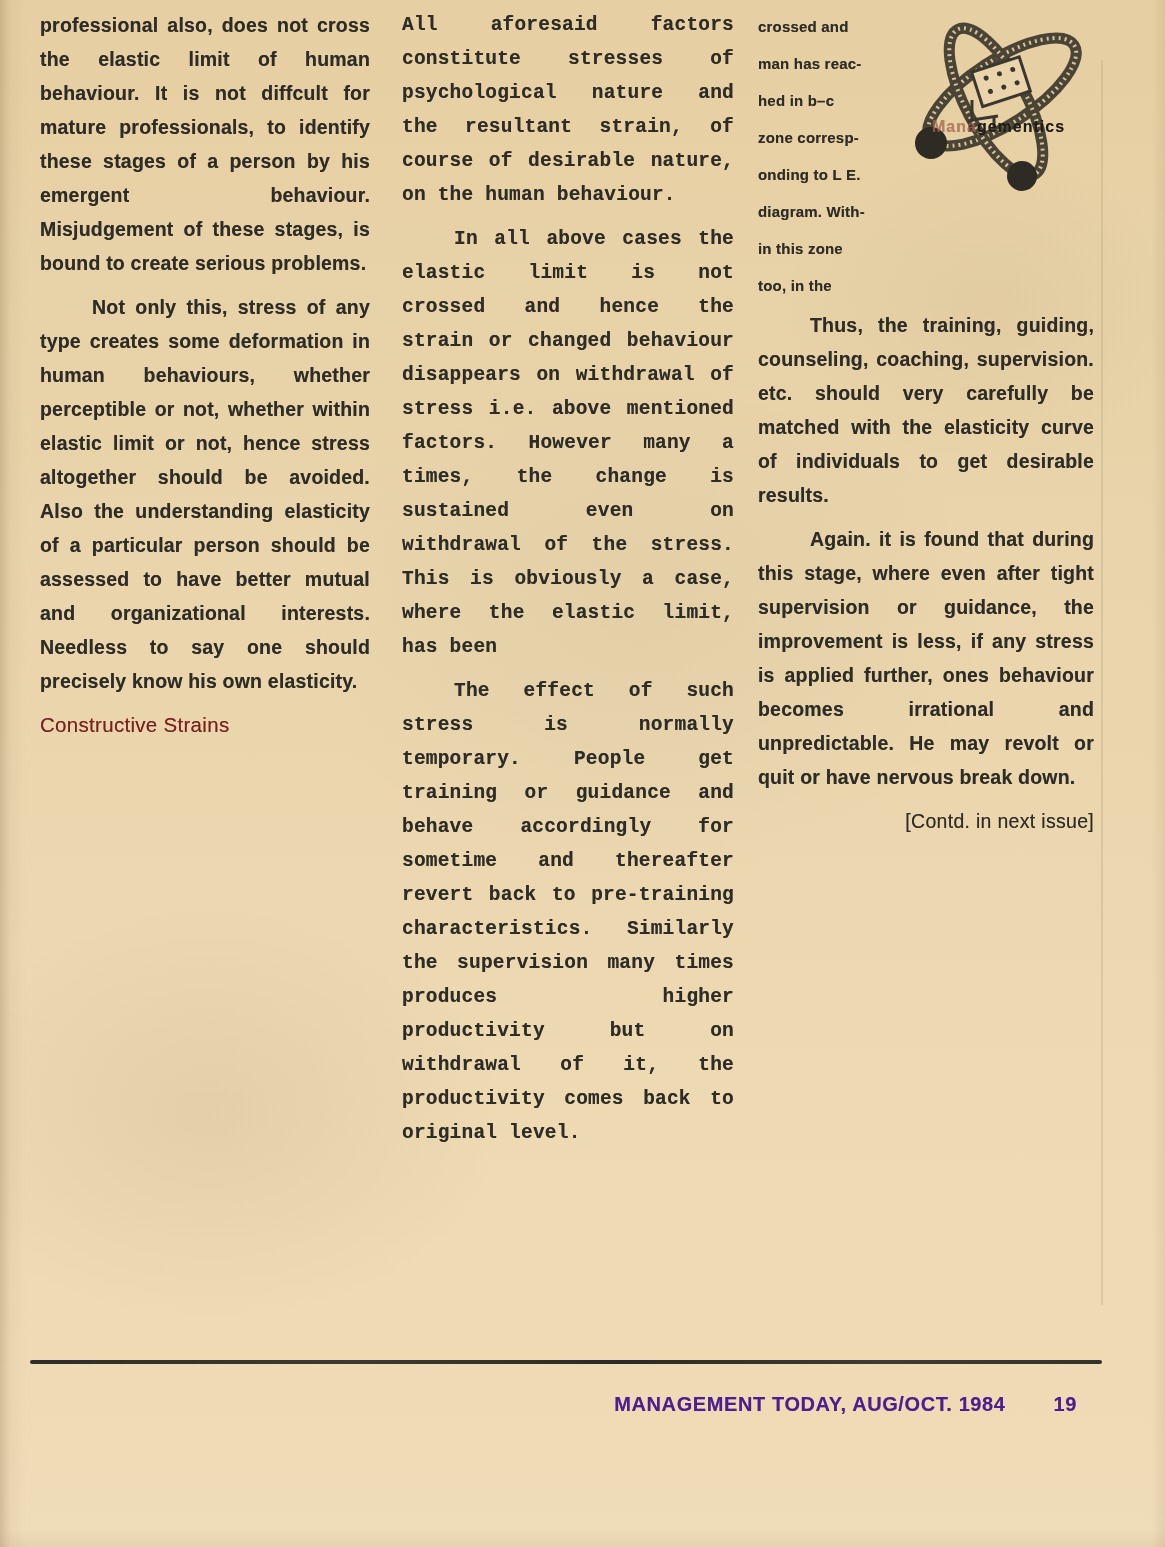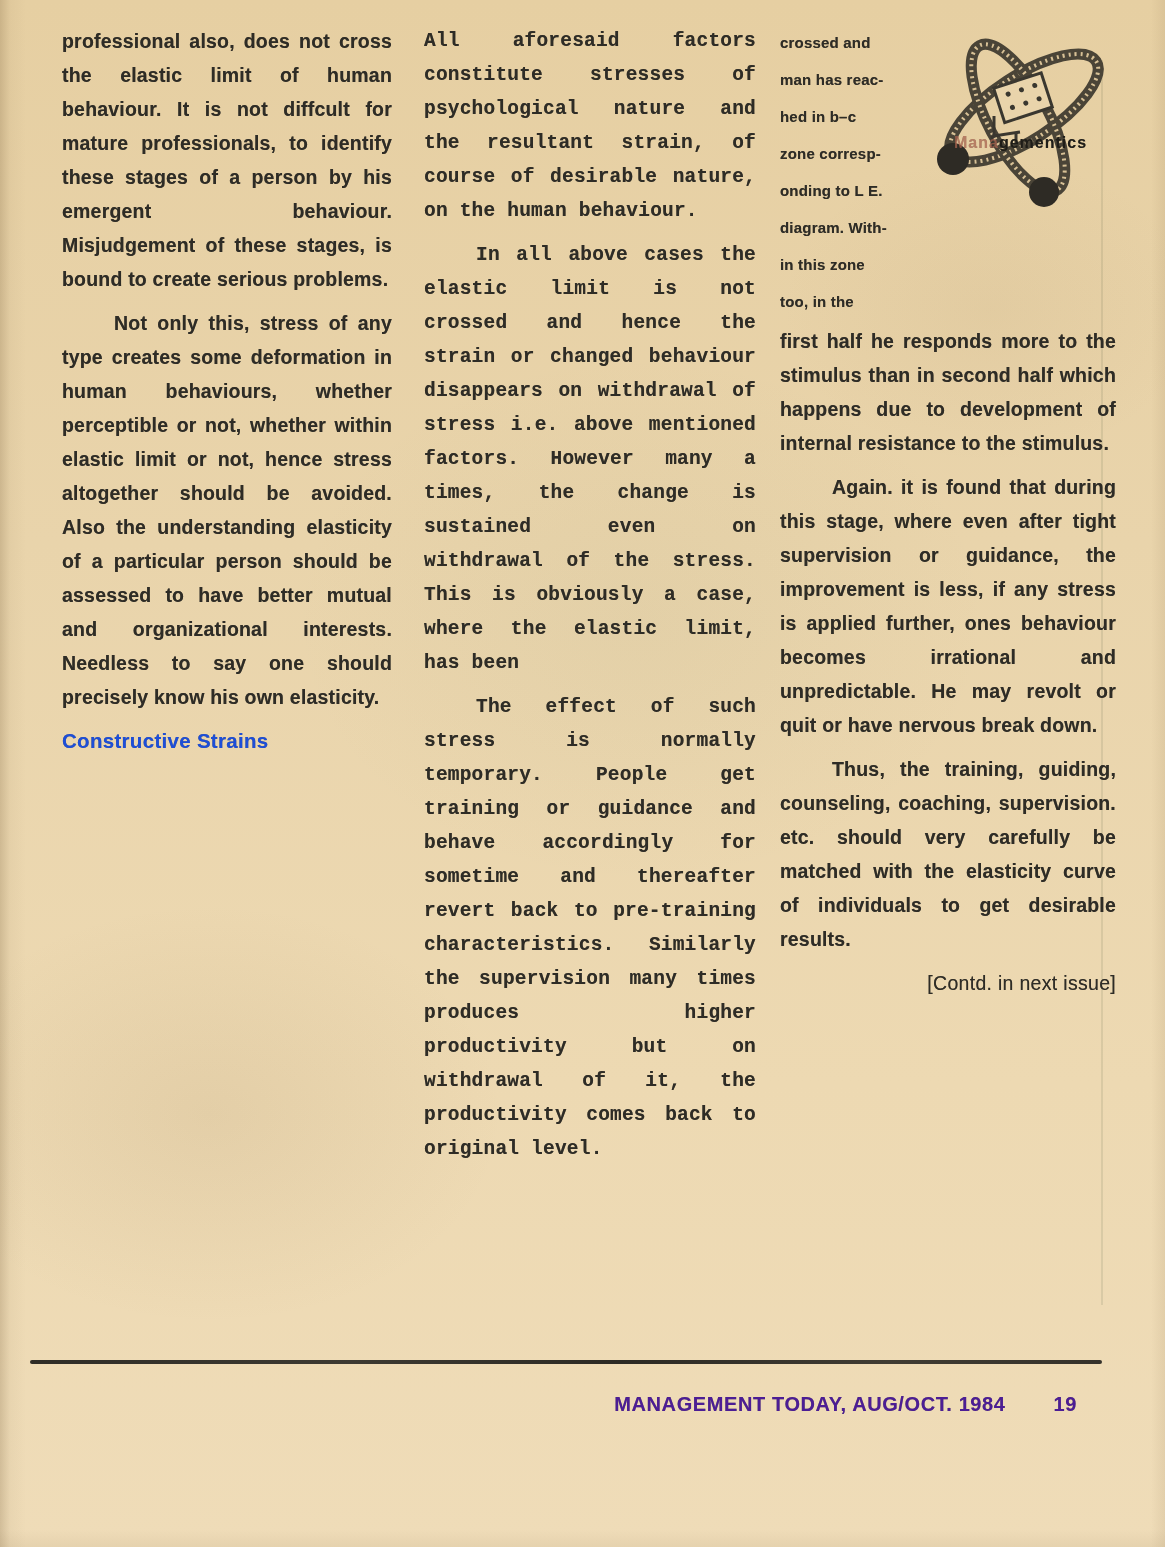--- a/index.html
+++ b/index.html
@@ -13,32 +13,32 @@
     background:
       linear-gradient(90deg,rgba(105,80,45,.22) 0,rgba(105,80,45,.05) 10px,rgba(105,80,45,0) 26px),
       linear-gradient(270deg,rgba(120,95,60,.10) 0,rgba(120,95,60,0) 14px),
       linear-gradient(0deg,rgba(120,95,60,.08) 0,rgba(120,95,60,0) 18px),
       radial-gradient(420px 300px at 18% 72%,rgba(140,110,70,.10),rgba(140,110,70,0) 70%),
       radial-gradient(500px 380px at 55% 40%,rgba(120,130,90,.06),rgba(120,130,90,0) 70%),
       radial-gradient(300px 220px at 85% 20%,rgba(150,120,80,.07),rgba(150,120,80,0) 70%);
   }
   .ghost-line{position:absolute;width:2px;background:rgba(110,120,85,.16);pointer-events:none;}
 
-  .columns{position:absolute;left:40px;top:24px;display:flex;margin-left:22px;}
+  .columns{position:absolute;left:40px;top:8px;display:flex;}
   .col{
     text-align:justify;font-size:19.5px;line-height:34px;letter-spacing:.2px;
     color:#2e2c26;font-weight:600;
     text-shadow:0 0 .5px rgba(46,44,38,.55);
   }
   .col-left{width:330px;margin-right:32px;}
   .col-mid{width:332px;margin-right:24px;font-family:Liberation Mono, monospace;}
   .col-right{width:336px;}
   .col p{margin:0 0 10px 0;}
   .indent{text-indent:52px;}
-  h3.sec-head{font-size:20.5px;line-height:34px;margin:2px 0 6px 0;color:#1d4ed8;font-weight:bold;letter-spacing:.3px;}
+  h3.sec-head{font-size:20.5px;line-height:34px;margin:2px 0 6px 0;color:#7f1d1d;font-weight:normal;letter-spacing:.3px;}
 
   
   .wrap-row{position:relative;min-height:214px;margin-bottom:4px;}
   .narrow-text{width:164px;white-space:pre-line;line-height:37px;font-size:15px;text-align:left;}
   .logo-box{position:absolute;top:-4px;right:0;width:184px;height:204px;}
   .contd{text-align:right;font-weight:normal;letter-spacing:.3px;margin-top:0;}
 
   .rule{position:absolute;left:30px;top:1360px;width:1072px;height:4px;
     background:linear-gradient(90deg,#2f2d27 0%,#3d3a32 30%,#2c2a24 55%,#403c33 80%,#35322b 100%);
     border-radius:2px;}
@@ -101,23 +101,22 @@
           </g>
           <g stroke="#3a372f" stroke-width="3" fill="none">
             <path d="M62 96 L62 116 L88 112"></path>
             <path d="M60 116 L60 128 M84 112 L84 124"></path>
           </g>
 
           <text x="22" y="128" font-family="Liberation Sans, sans-serif" font-size="16" font-weight="bold" letter-spacing="1"><tspan fill="#a8634f" opacity="0.75">Mana</tspan><tspan fill="#1f1d18">gementics</tspan></text>
         </svg>
       </div>
     </div>
-    <p>first half he responds more to the stimulus than in second half which happens due to development of internal resistance to the stimulus.</p>
+    <p class="indent">Thus, the training, guiding, counseling, coaching, supervision. etc. should very carefully be matched with the elasticity curve of individuals to get desirable results.</p>
     <p class="indent">Again. it is found that during this stage, where even after tight supervision or guidance, the improvement is less, if any stress is applied further, ones behaviour becomes irrational and unpredictable. He may revolt or quit or have nervous break down.</p>
-    <p class="indent">Thus, the training, guiding, counseling, coaching, supervision. etc. should very carefully be matched with the elasticity curve of individuals to get desirable results.</p>
     <p class="contd">[Contd. in next issue]</p>
   </div>
 
 </div>
 
 <div class="rule"></div>
 
 <div class="footer">
   <span>MANAGEMENT TODAY, AUG/OCT. 1984</span>
   <span>19</span>

